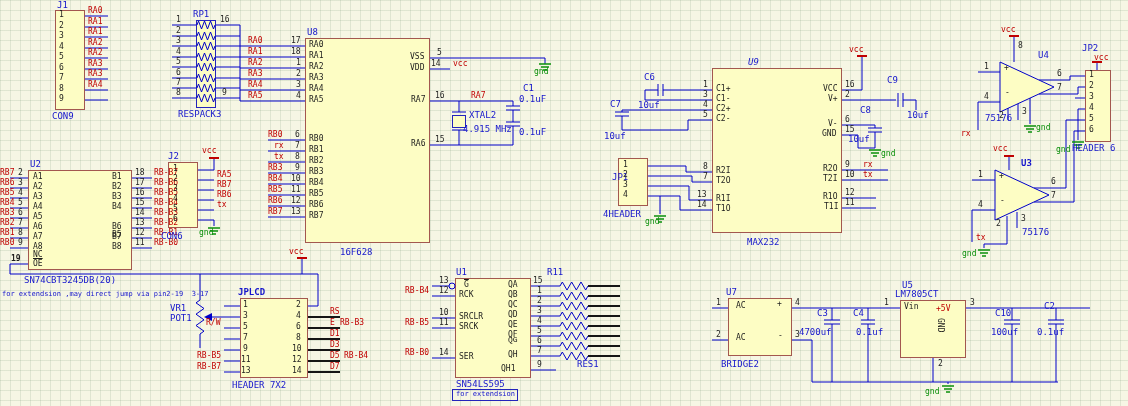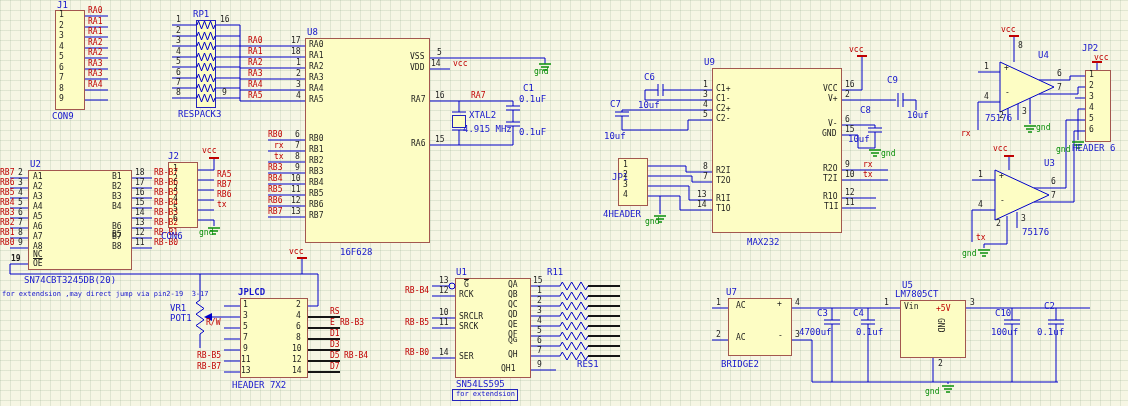--- a/index.html
+++ b/index.html
@@ -421,21 +421,21 @@
       <span class="t pin" style="left: 295px; top: 164px;">9</span>
       <span class="t net" style="left: 268px; top: 175px;">RB4</span>
       <span class="t pin" style="left: 291px; top: 175px;">10</span>
       <span class="t net" style="left: 268px; top: 186px;">RB5</span>
       <span class="t pin" style="left: 291px; top: 186px;">11</span>
       <span class="t net" style="left: 268px; top: 197px;">RB6</span>
       <span class="t pin" style="left: 291px; top: 197px;">12</span>
       <span class="t net" style="left: 268px; top: 208px;">RB7</span>
       <span class="t pin" style="left: 291px; top: 208px;">13</span>
       <span class="t des" style="left: 340px; top: 248px;">16F628</span>
-      <span class="t des" style="left: 704px; top: 58px;">U9</span>
+      <span class="t des" style="left: 748px; top: 58px; font-style: italic;">U9</span>
       <span class="t nm" style="left: 716px; top: 85px;">C1+</span>
       <span class="t nm" style="left: 716px; top: 95px;">C1-</span>
       <span class="t nm" style="left: 716px; top: 105px;">C2+</span>
       <span class="t nm" style="left: 716px; top: 115px;">C2-</span>
       <span class="t nm" style="left: 716px; top: 167px;">R2I</span>
       <span class="t nm" style="left: 716px; top: 177px;">T2O</span>
       <span class="t nm" style="left: 716px; top: 195px;">R1I</span>
       <span class="t nm" style="left: 716px; top: 205px;">T1O</span>
       <span class="t nm" style="left: 823px; top: 85px;">VCC</span>
       <span class="t nm" style="left: 828px; top: 95px;">V+</span>
@@ -649,21 +649,21 @@
       <span class="t net" style="left: 1001px; top: 26px;">vcc</span>
       <span class="t pin" style="left: 1018px; top: 42px;">8</span>
       <span class="t pin" style="left: 984px; top: 63px;">1</span>
       <span class="t pin" style="left: 984px; top: 93px;">4</span>
       <span class="t pin" style="left: 1057px; top: 70px;">6</span>
       <span class="t pin" style="left: 1057px; top: 84px;">7</span>
       <span class="t pin" style="left: 999px; top: 112px;">2</span>
       <span class="t pin" style="left: 1022px; top: 108px;">3</span>
       <span class="t net" style="left: 961px; top: 130px;">rx</span>
       <span class="t gndt" style="left: 1036px; top: 124px;">gnd</span>
-      <span class="t des" style="left: 1044px; top: 159px;">U3</span>
+      <span class="t des" style="left: 1021px; top: 159px; font-weight: bold;">U3</span>
       <span class="t des" style="left: 1022px; top: 228px;">75176</span>
       <span class="t nm" style="left: 999px; top: 172px;">+</span>
       <span class="t nm" style="left: 1000px; top: 197px;">-</span>
       <span class="t net" style="left: 993px; top: 145px;">vcc</span>
       <span class="t pin" style="left: 978px; top: 171px;">1</span>
       <span class="t pin" style="left: 978px; top: 201px;">4</span>
       <span class="t pin" style="left: 1051px; top: 178px;">6</span>
       <span class="t pin" style="left: 1051px; top: 192px;">7</span>
       <span class="t pin" style="left: 996px; top: 220px;">2</span>
       <span class="t pin" style="left: 1021px; top: 215px;">3</span>

